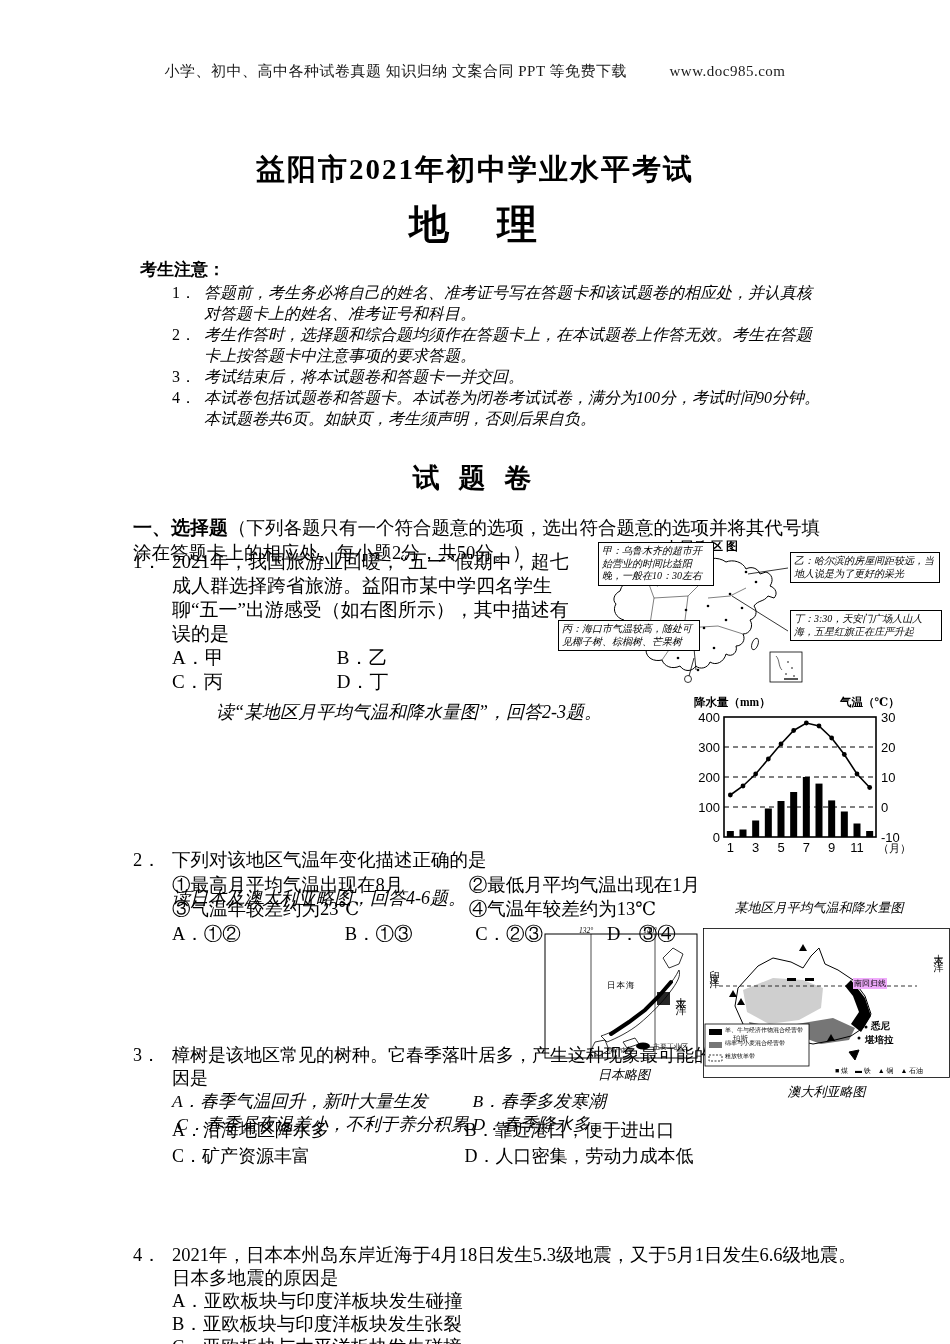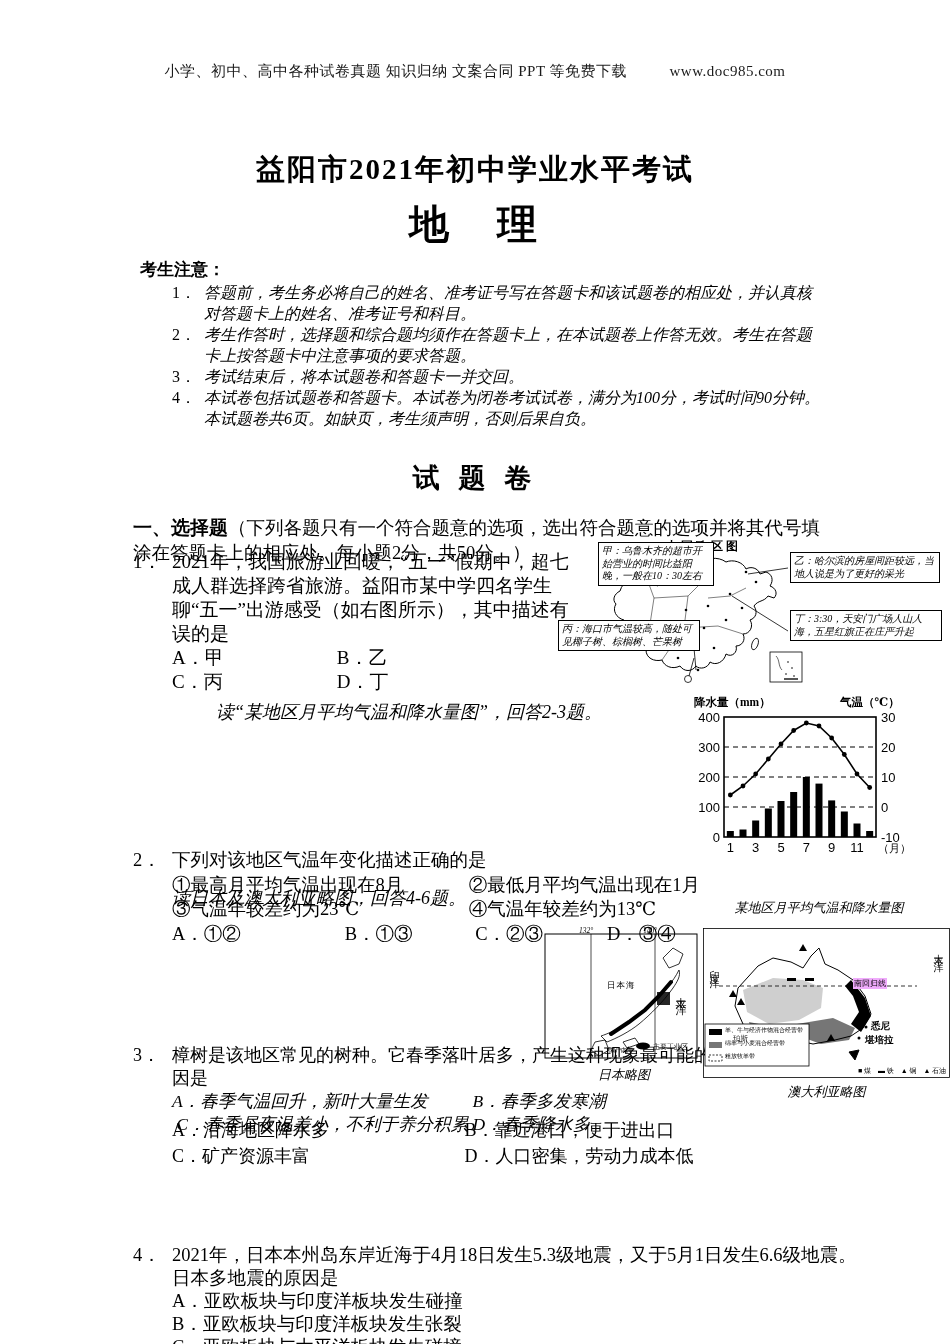--- a/index.html
+++ b/index.html
@@ -284,21 +284,21 @@
     </svg>
     <div class="maplabel vert" style="left:4px;top:34px;font-size:10px;">印度洋</div>
     <div class="maplabel vert" style="left:228px;top:18px;font-size:10px;">太平洋</div>
     <div class="maplabel" style="left:150px;top:50px;font-size:8px;background:#f0abfc;padding:0 1px;">南回归线</div>
     <div class="maplabel" style="left:30px;top:106px;font-size:7.5px;color:#222;">珀斯</div>
     <div class="maplabel" style="left:168px;top:92px;font-size:9.5px;font-weight:bold;">悉尼</div>
     <div class="maplabel" style="left:162px;top:106px;font-size:9.5px;font-weight:bold;">堪培拉</div>
     <div class="maplabel" style="left:22px;top:98px;font-size:6px;">羊、牛与经济作物混合经营带</div>
     <div class="maplabel" style="left:22px;top:111px;font-size:6px;">绵羊与小麦混合经营带</div>
     <div class="maplabel" style="left:22px;top:124px;font-size:6px;">粗放牧羊带</div>
-    <div class="maplabel" style="left:132px;top:138px;font-size:7px;margin-left:23px;">■ 煤　▬ 铁　▲ 铜　▲ 石油</div>
+    <div class="maplabel" style="left:132px;top:138px;font-size:7px;">■ 煤　▬ 铁　▲ 铜　▲ 石油</div>
     <div class="cap kaiti" style="top:155px;">澳大利亚略图</div>
   </div>
 
   <div class="abs" style="left:172px;top:1117px;width:720px;font-size:18px;line-height:26px;">
     <div>
       <span class="col" style="width:288px;">A．沿海地区降水多</span>
       <span class="col">B．靠近港口，便于进出口</span>
     </div>
     <div>
       <span class="col" style="width:288px;">C．矿产资源丰富</span>

